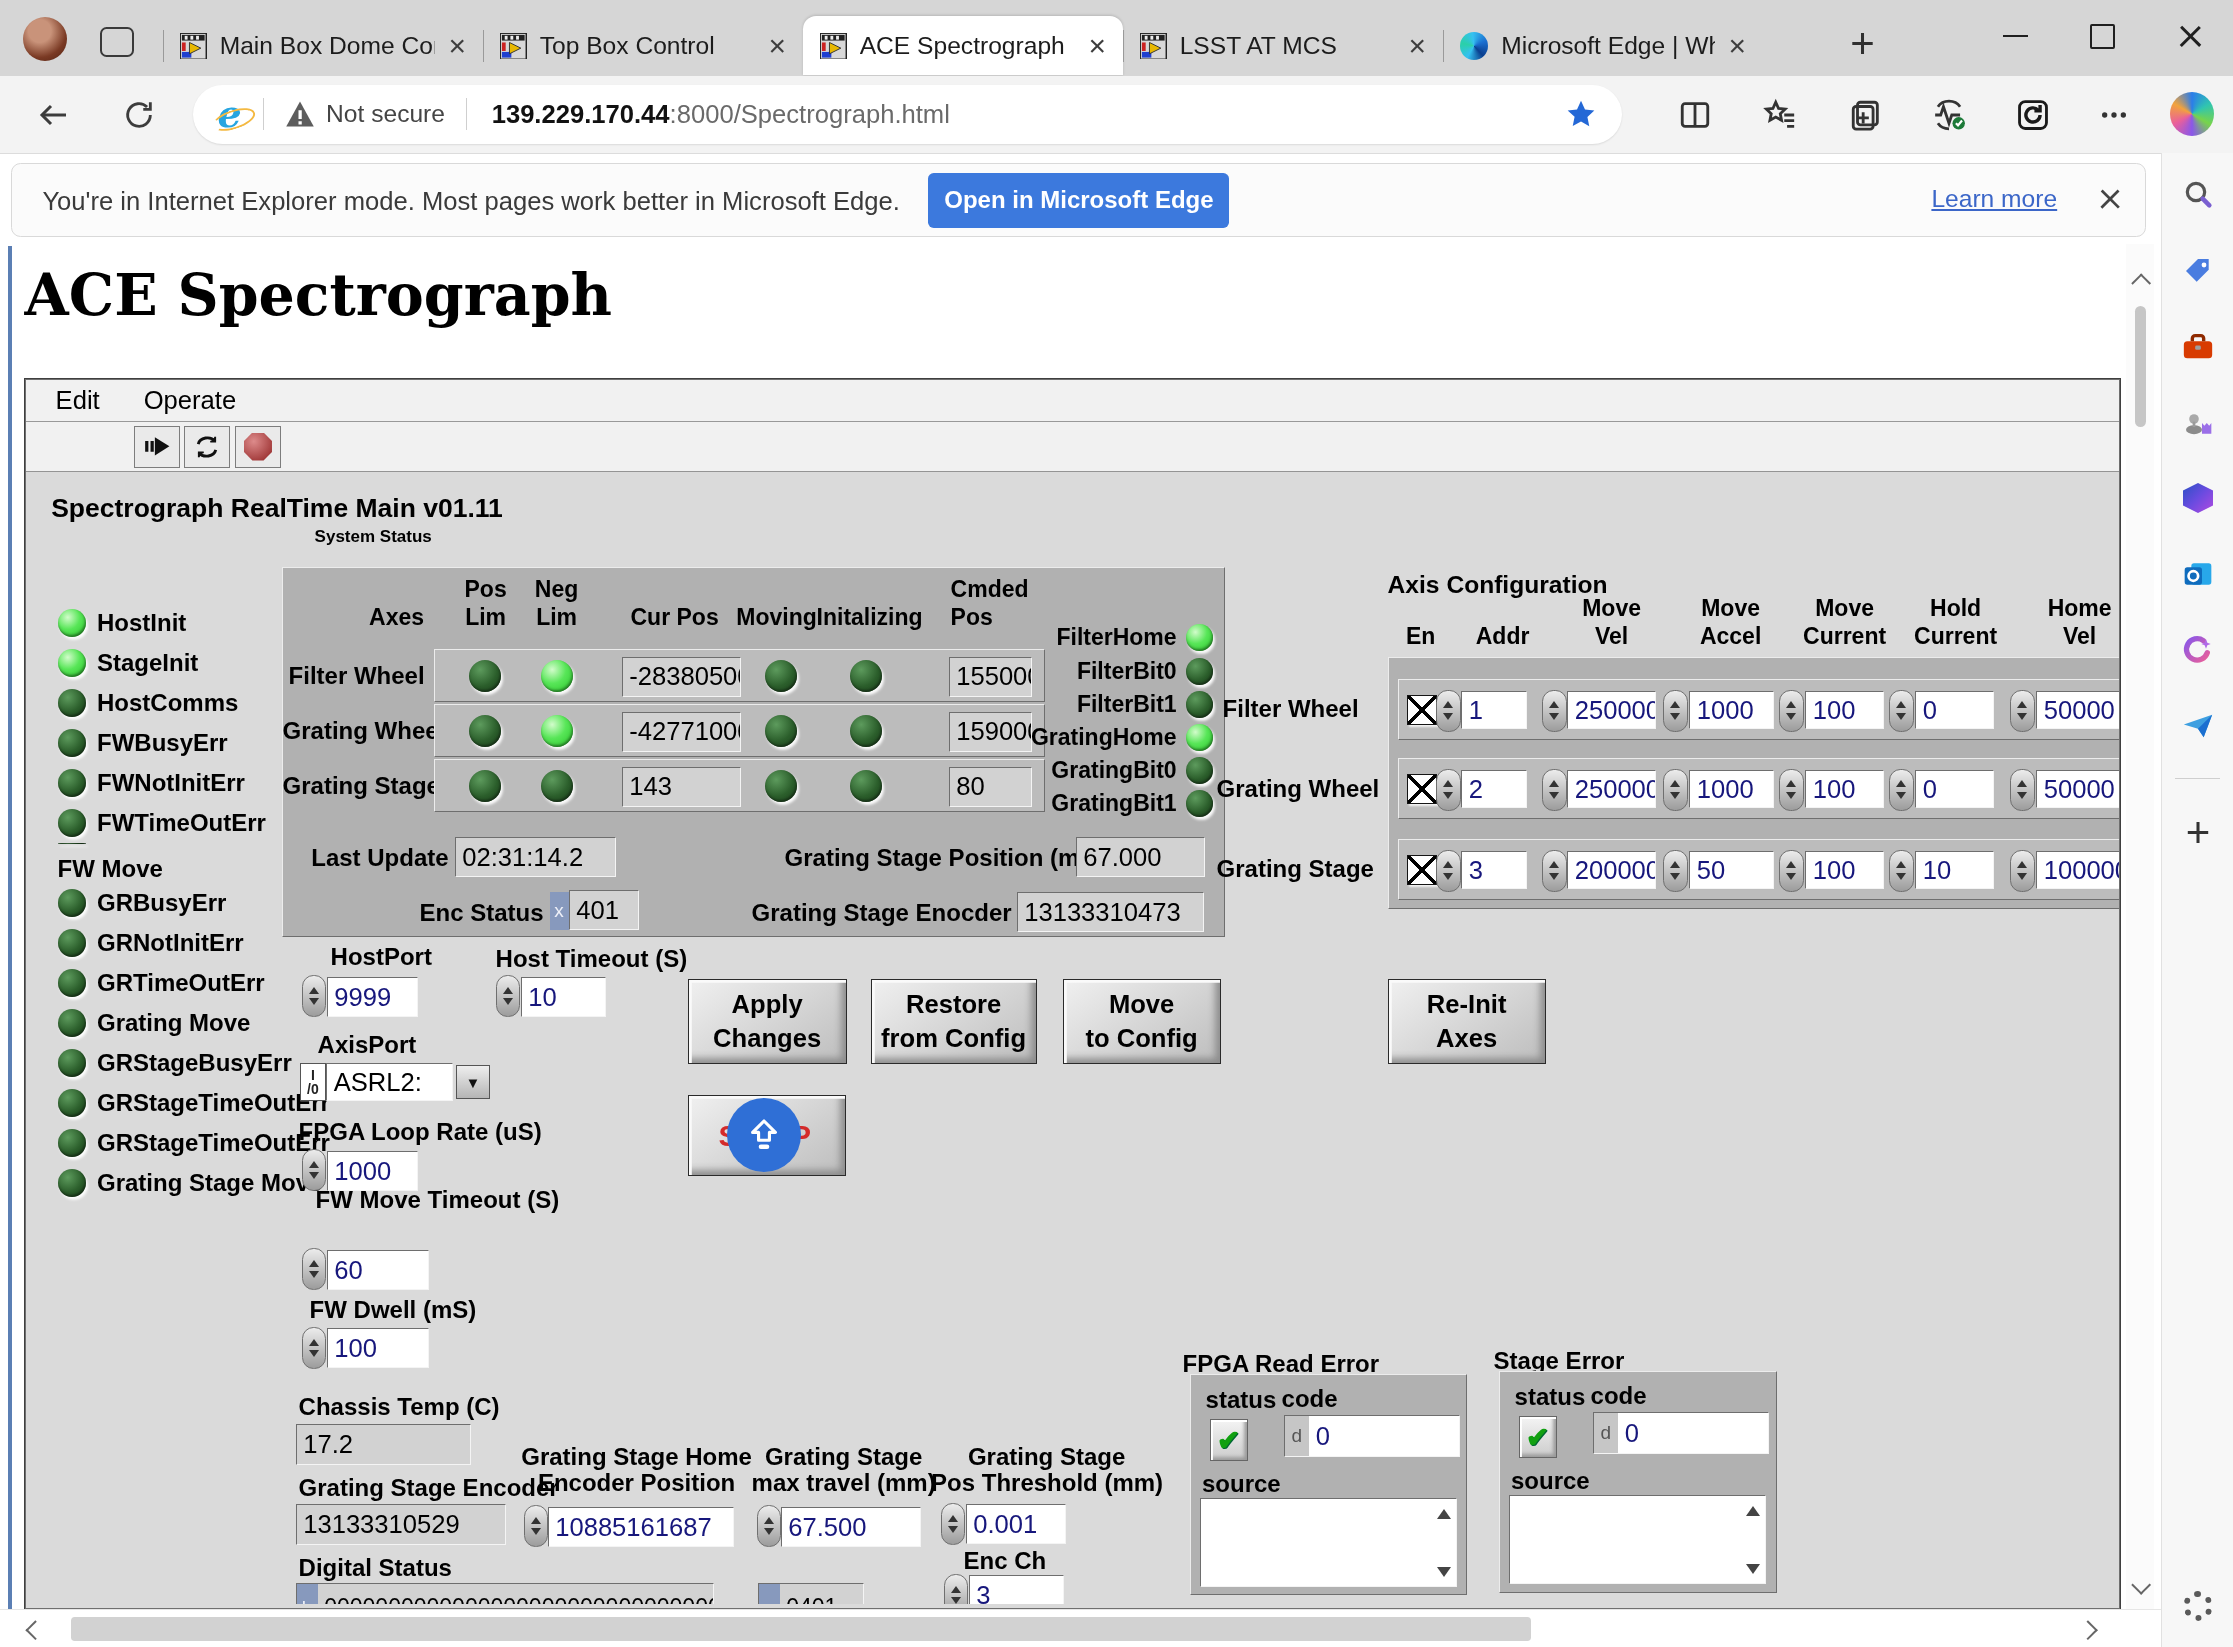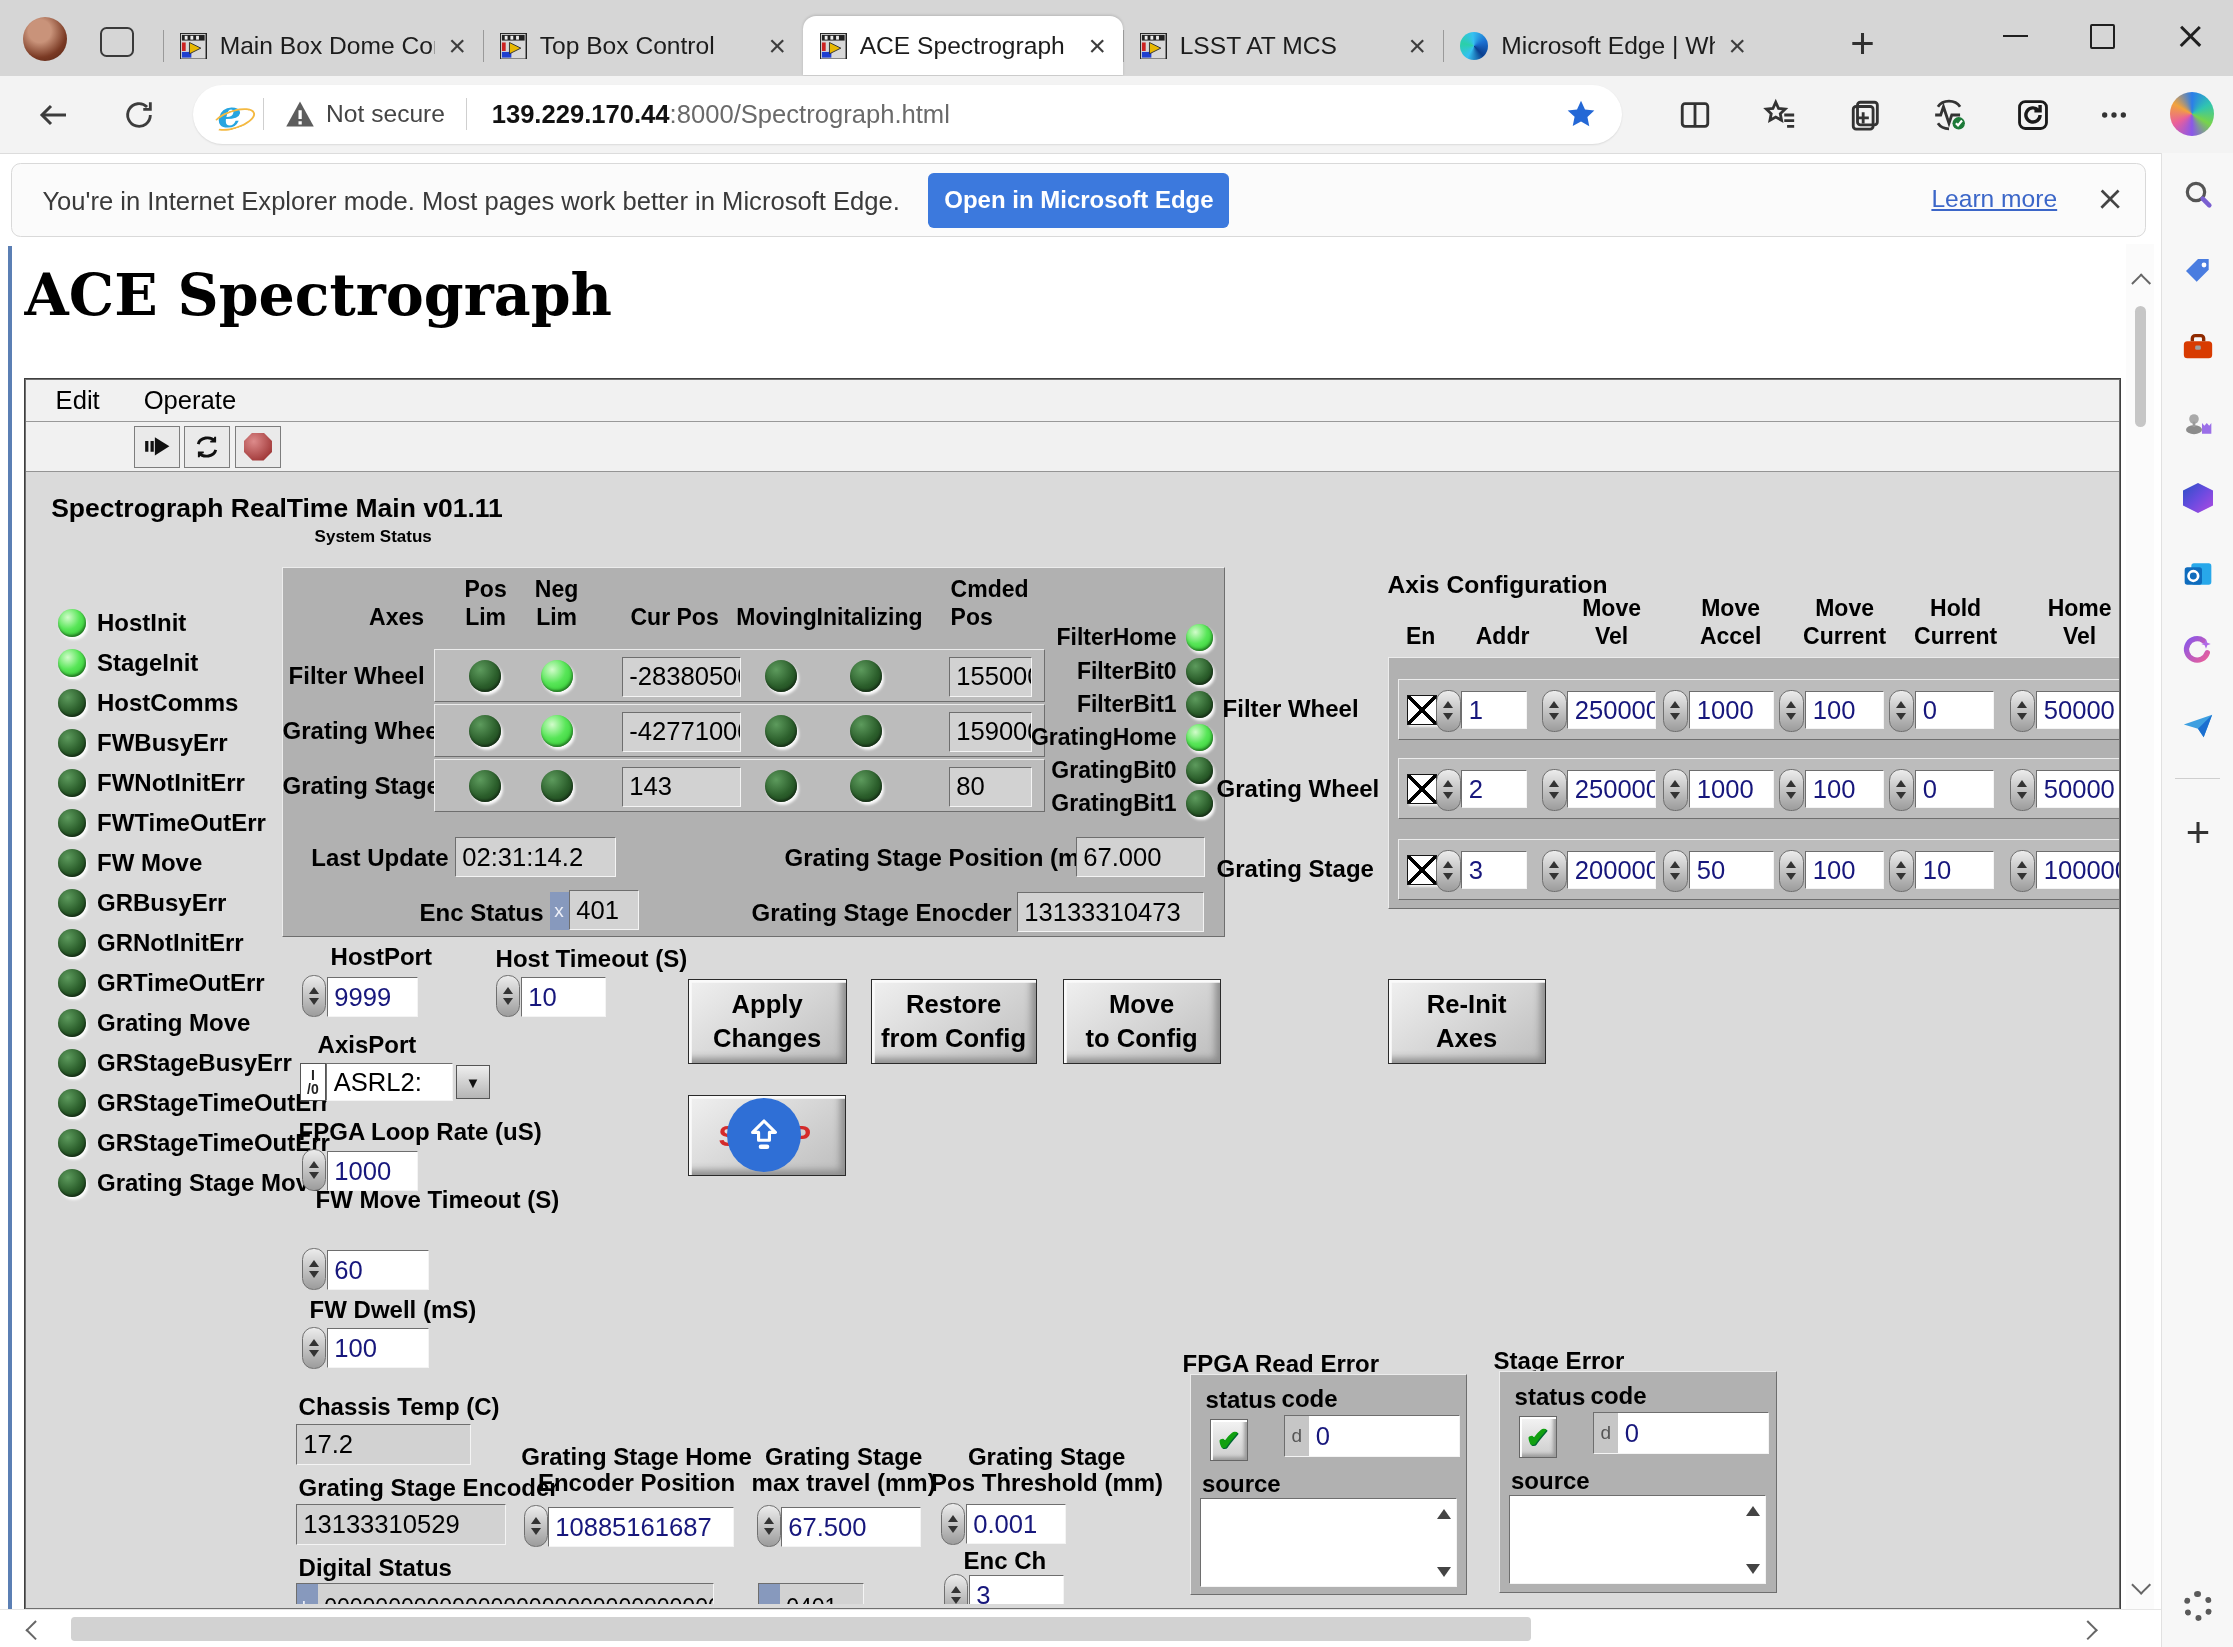--- a/index.html
+++ b/index.html
@@ -369,21 +369,21 @@
             <span class="lvlabel" style="position:static;">FWBusyErr</span>
           </div>
         <div style="height:40px;display:flex;align-items:center;gap:11.4px;">
             <span class="led" style="width:28px;height:28px;"></span>
             <span class="lvlabel" style="position:static;">FWNotInitErr</span>
           </div>
         <div style="height:40px;display:flex;align-items:center;gap:11.4px;">
             <span class="led" style="width:28px;height:28px;"></span>
             <span class="lvlabel" style="position:static;">FWTimeOutErr</span>
           </div>
-        <div style="height:40px;display:flex;align-items:center;gap:11.4px;">
+        <div style="height:40px;display:flex;align-items:flex-start;gap:11.4px;flex-direction:column;">
             <span class="led" style="width:28px;height:28px;"></span>
             <span class="lvlabel" style="position:static;">FW Move</span>
           </div>
         <div style="height:40px;display:flex;align-items:center;gap:11.4px;">
             <span class="led" style="width:28px;height:28px;"></span>
             <span class="lvlabel" style="position:static;">GRBusyErr</span>
           </div>
         <div style="height:40px;display:flex;align-items:center;gap:11.4px;">
             <span class="led" style="width:28px;height:28px;"></span>
             <span class="lvlabel" style="position:static;">GRNotInitErr</span>

